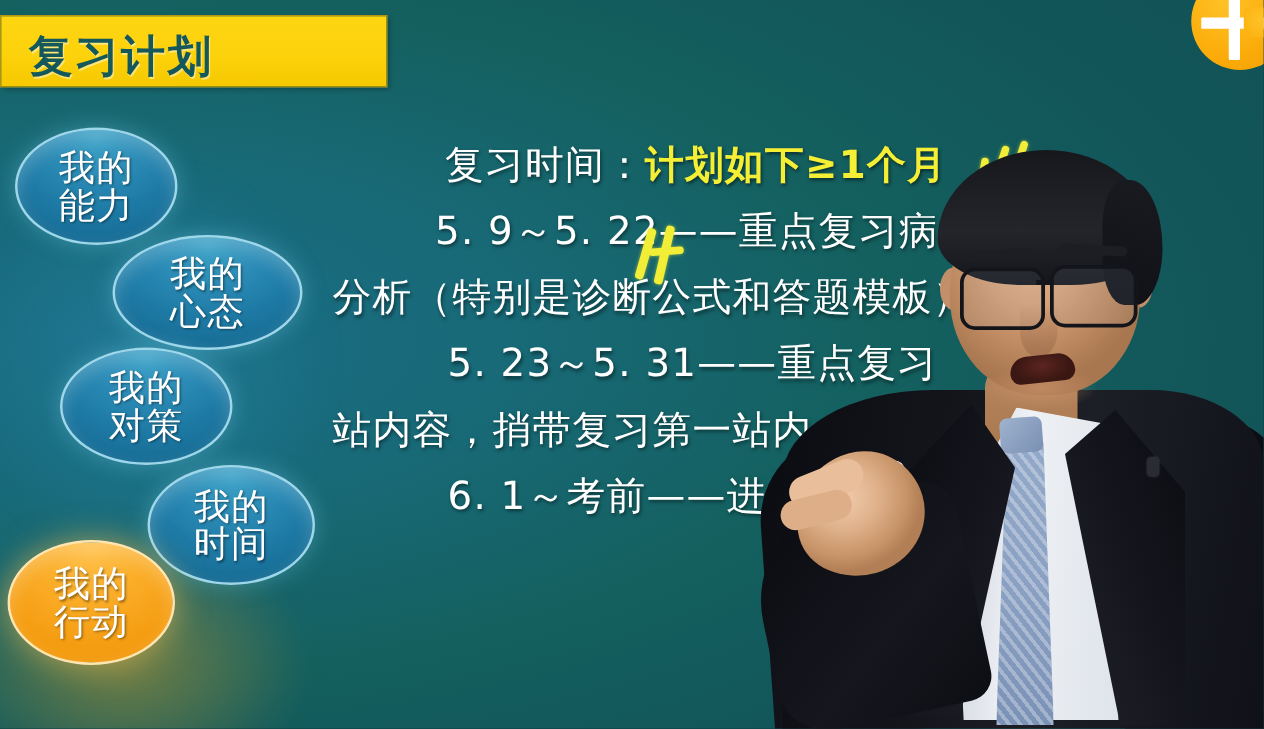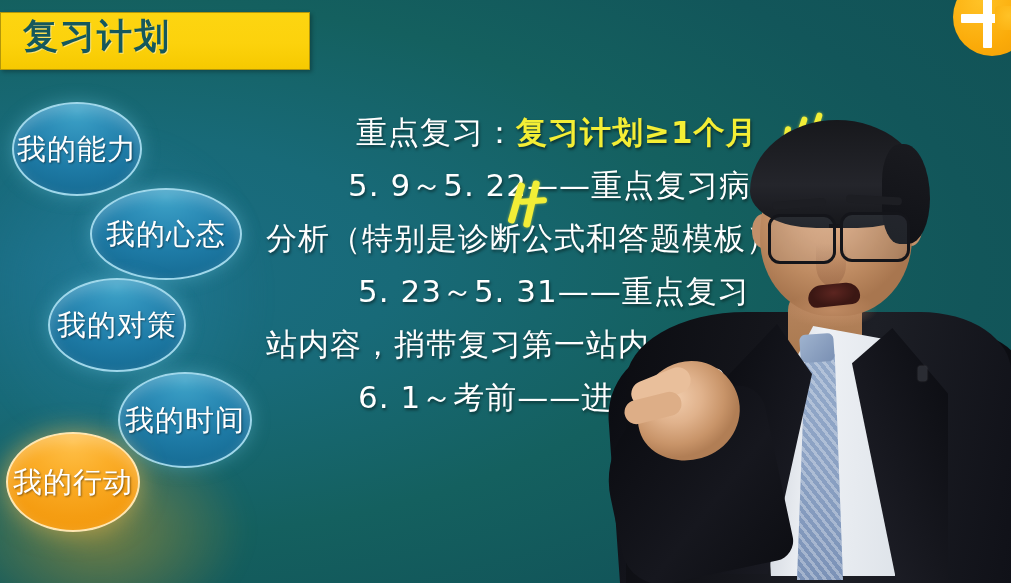--- a/index.html
+++ b/index.html
@@ -78,38 +78,38 @@
 
   
   .title-banner {
     position: absolute;
     left: 0; top: 12px;
     width: 308px; height: 56px;
     background: linear-gradient(180deg, #fdd511 0%, #fcd20c 55%, #f6c900 100%);
     border: 1px solid #b2960a;
     box-shadow: 2px 2px 4px rgba(0,0,0,0.28);
     display: flex;
-    align-items: flex-start;
+    align-items: flex-end;
   }
   .title-text {
     margin-left: 22px;
     font-size: 35px;
     font-weight: bold;
     letter-spacing: 2px;
     color: #15585c;
     text-shadow: 1px 1px 0 rgba(255,255,255,0.45);
     white-space: nowrap;
   }
 
   
   .bubble {
     position: absolute;
     border-radius: 50%;
     display: flex;
-    flex-direction: row;
+    flex-direction: column;
     align-items: center;
     justify-content: center;
     line-height: 1.05;
     color: #ffffff;
     font-size: 29px;
     letter-spacing: 1px;
     text-shadow: 1px 1px 2px rgba(0,0,0,0.45);
     box-sizing: border-box;
   }
   .bubble.blue {
@@ -337,21 +337,21 @@
   <div class="bubble blue" id="bub3">
     <span class="l1">我的</span>
     <span class="l2">时间</span>
   </div>
   <div class="bubble orange" id="bub4">
     <span class="l1">我的</span>
     <span class="l2">行动</span>
   </div>
 
   <div class="body-text">
-    <div class="ln indent"><span>重点复习：</span><span class="hl">复习计划≥1个月</span></div>
+    <div class="ln indent"><span>复习时间：</span><span class="hl">计划如下≥1个月</span></div>
     <div class="ln indent2">5. 9～5. 22——重点复习病史采</div>
     <div class="ln">分析（特别是诊断公式和答题模板）</div>
     <div class="ln indent3">5. 23～5. 31——重点复习</div>
     <div class="ln">站内容，捎带复习第一站内</div>
     <div class="ln indent3">6. 1～考前——进入</div>
   </div>
 
   <div class="ink" id="ink-14a"></div>
   <div class="ink" id="ink-14b"></div>
   <div class="ink" id="ink-14c"></div>

